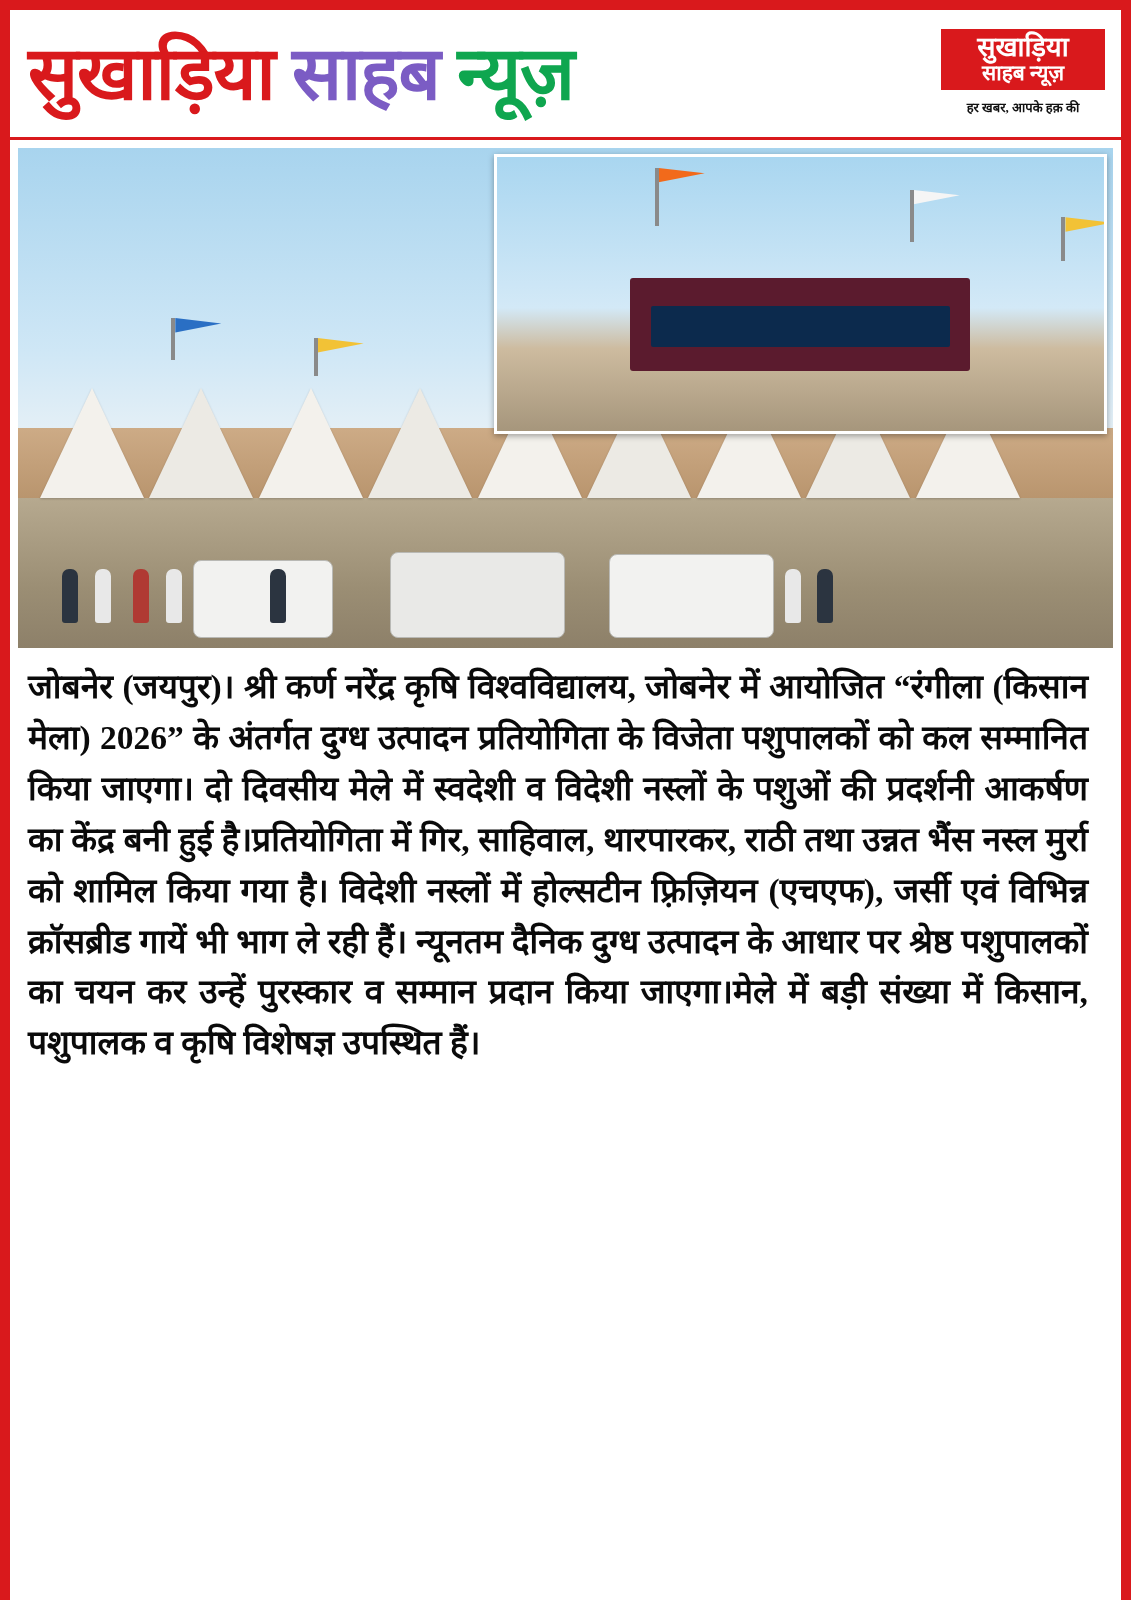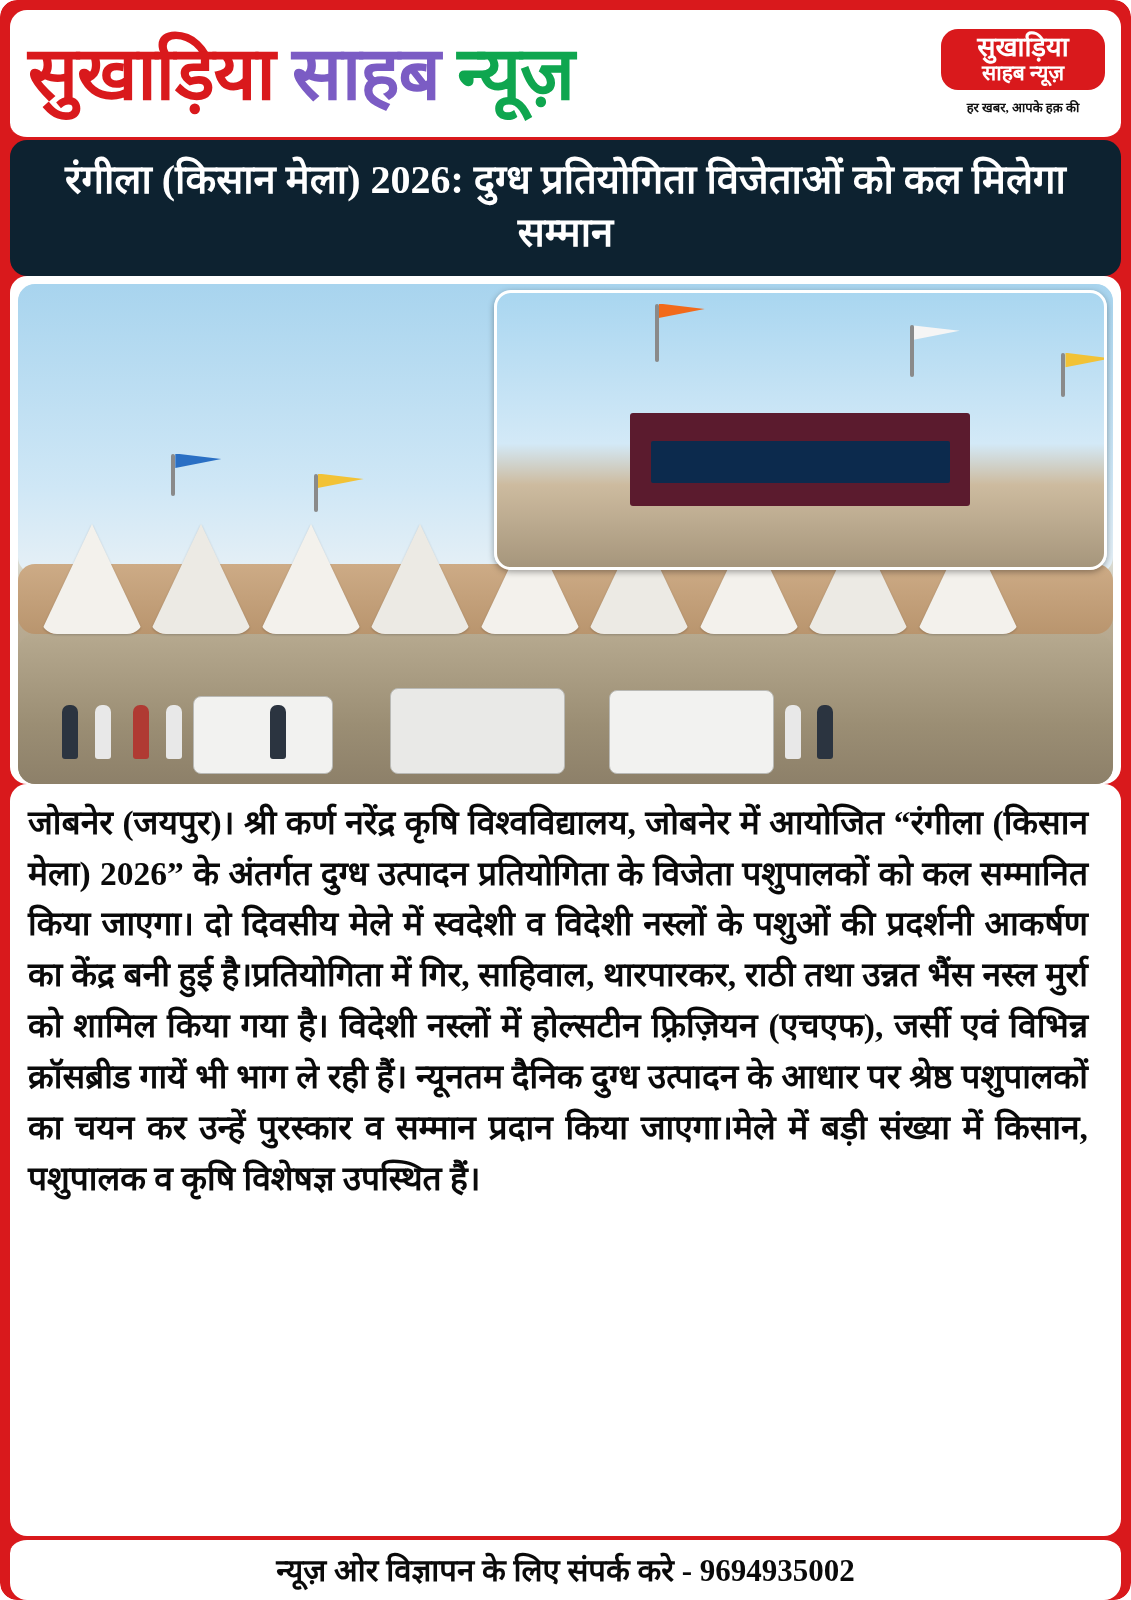--- a/index.html
+++ b/index.html
@@ -1,16 +1,16 @@
 <!DOCTYPE html>
 <html lang="hi"><head>
 <meta charset="utf-8">
 <title>News Card</title>
 <style>
-  * { box-sizing: border-box; border-radius: 17px; }
+  * { box-sizing: border-box; }
   html, body {
     margin: 0;
     padding: 0;
     background: #ffffff;
   }
   body {
     width: 1131px;
     height: 1600px;
     font-family: "Liberation Sans", "DejaVu Sans", sans-serif;
     overflow: hidden;
@@ -230,21 +230,20 @@
     </div>
     <div class="logo-box">
       <div class="logo-top">
         <span>सुखाड़िया</span>
         <span class="l2">साहब न्यूज़</span>
       </div>
       <div class="logo-bottom">हर खबर, आपके हक़ की</div>
     </div>
   </div>
 
-  <div class="headline">रंगीला (किसान मेला) 2026: दुग्ध प्रतियोगिता विजेताओं को कल मिलेगा सम्मान</div>
 
   <div class="photo-wrap">
     <div class="photo">
       <div class="sky"></div>
       <div class="wall"></div>
       <div class="ground"></div>
 
       <div class="flag blue" style="left:14%; top:34%; height:42px;"></div>
       <div class="flag yellow" style="left:27%; top:38%; height:38px;"></div>
       <div class="flag" style="left:91%; top:36%; height:40px;"></div>
@@ -277,14 +276,13 @@
         <div class="flag yellow" style="left:93%; top:22%; height:44px;"></div>
         <div class="gate"></div>
       </div>
     </div>
   </div>
 
   <div class="body-wrap">
     <p class="body-text">जोबनेर (जयपुर)। श्री कर्ण नरेंद्र कृषि विश्वविद्यालय, जोबनेर में आयोजित “रंगीला (किसान मेला) 2026” के अंतर्गत दुग्ध उत्पादन प्रतियोगिता के विजेता पशुपालकों को कल सम्मानित किया जाएगा। दो दिवसीय मेले में स्वदेशी व विदेशी नस्लों के पशुओं की प्रदर्शनी आकर्षण का केंद्र बनी हुई है।प्रतियोगिता में गिर, साहिवाल, थारपारकर, राठी तथा उन्नत भैंस नस्ल मुर्रा को शामिल किया गया है। विदेशी नस्लों में होल्सटीन फ़्रिज़ियन (एचएफ), जर्सी एवं विभिन्न क्रॉसब्रीड गायें भी भाग ले रही हैं। न्यूनतम दैनिक दुग्ध उत्पादन के आधार पर श्रेष्ठ पशुपालकों का चयन कर उन्हें पुरस्कार व सम्मान प्रदान किया जाएगा।मेले में बड़ी संख्या में किसान, पशुपालक व कृषि विशेषज्ञ उपस्थित हैं।</p>
   </div>
 
-  <div class="footer">न्यूज़ ओर विज्ञापन के लिए संपर्क करे - 9694935002</div>
 </div>
 
 </body></html>

